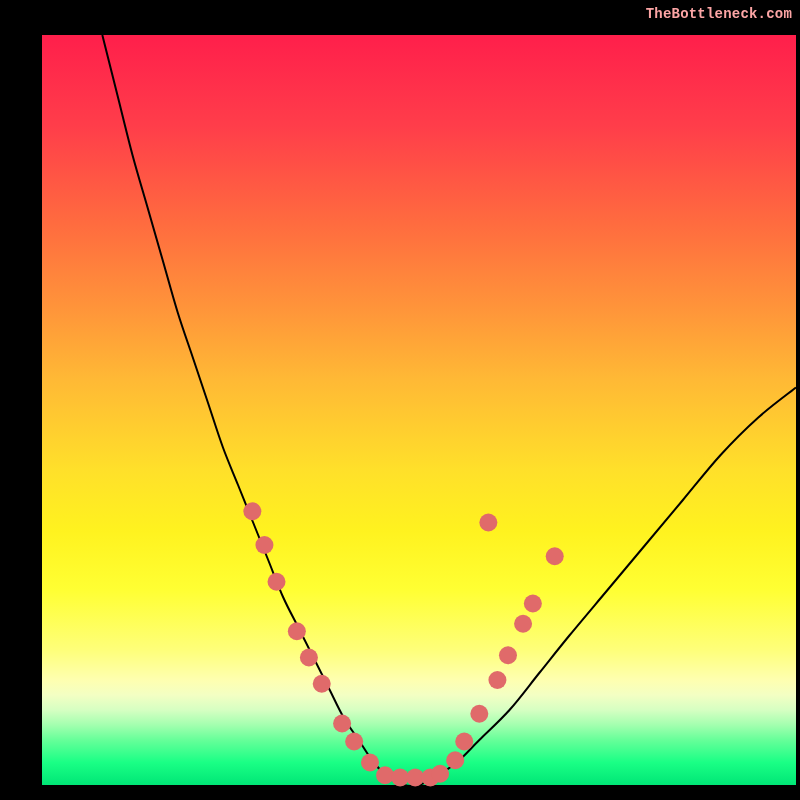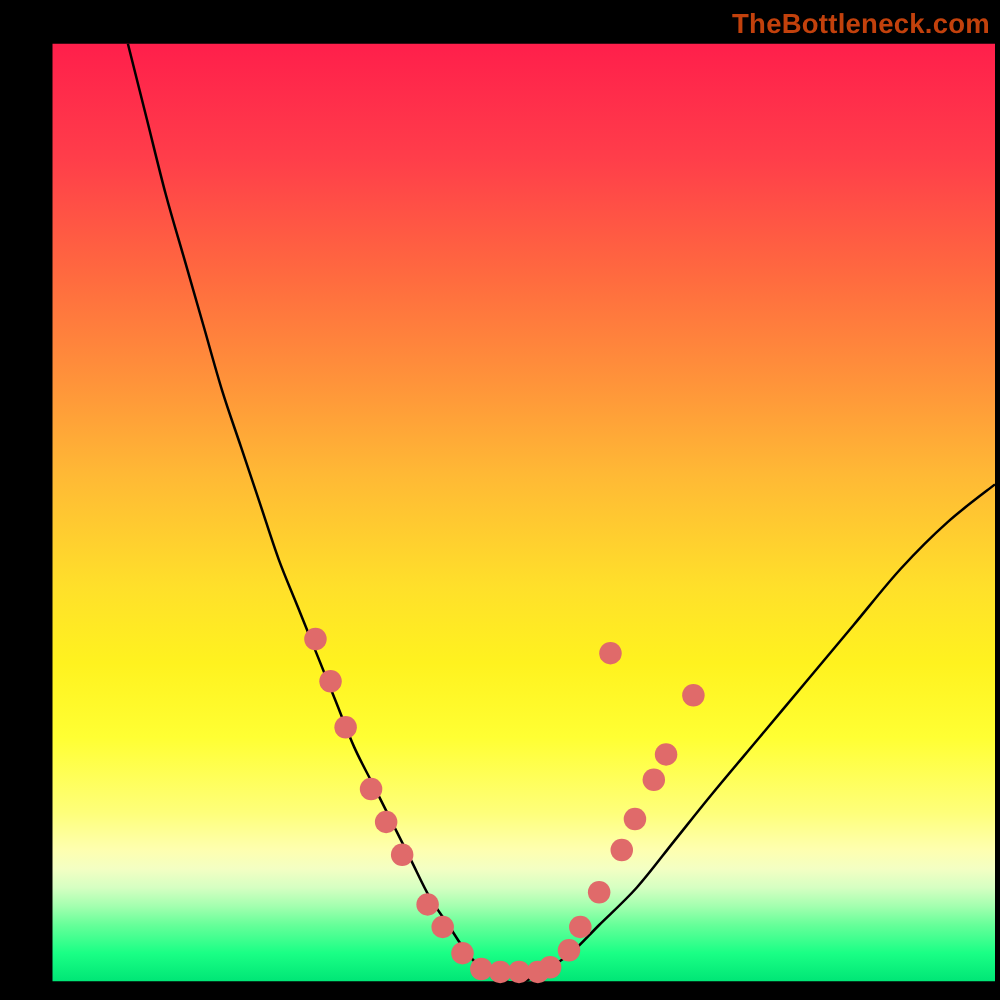--- a/index.html
+++ b/index.html
@@ -38,24 +38,24 @@
       #a3ffaf 92%,
       #66ff99 94%,
       #1aff85 97%,
       #00e676 100%
     );
   }
   .watermark {
     position: absolute;
     top: 6px;
     right: 8px;
-    font-family: Liberation Sans, sans-serif;
-    font-size: 22px;
+    font-family: Liberation Mono, monospace;
+    font-size: 14px;
     font-weight: 600;
-    color: #c2410c;
+    color: #fca5a5;
     letter-spacing: 0.2px;
   }
   svg.curve {
     position: absolute;
     left: 0;
     top: 0;
     width: 754px;
     height: 750px;
     overflow: visible;
   }

